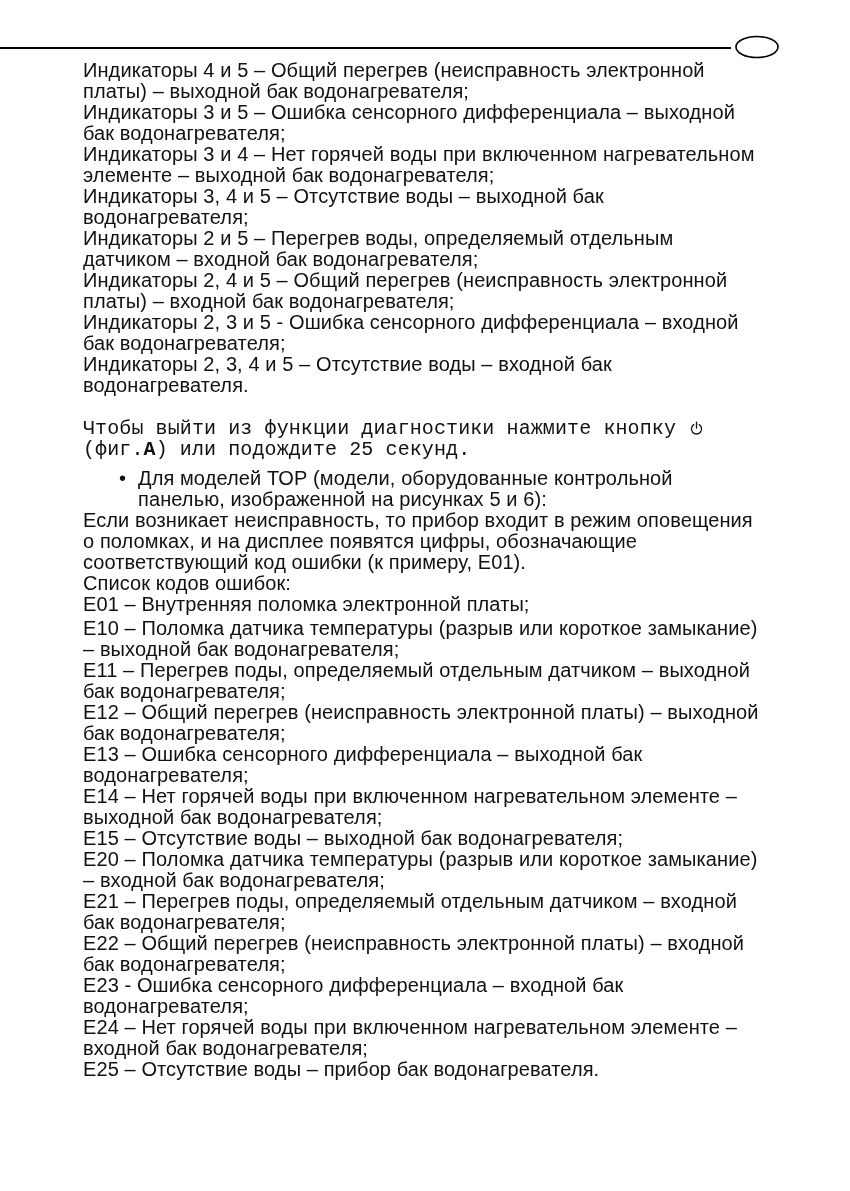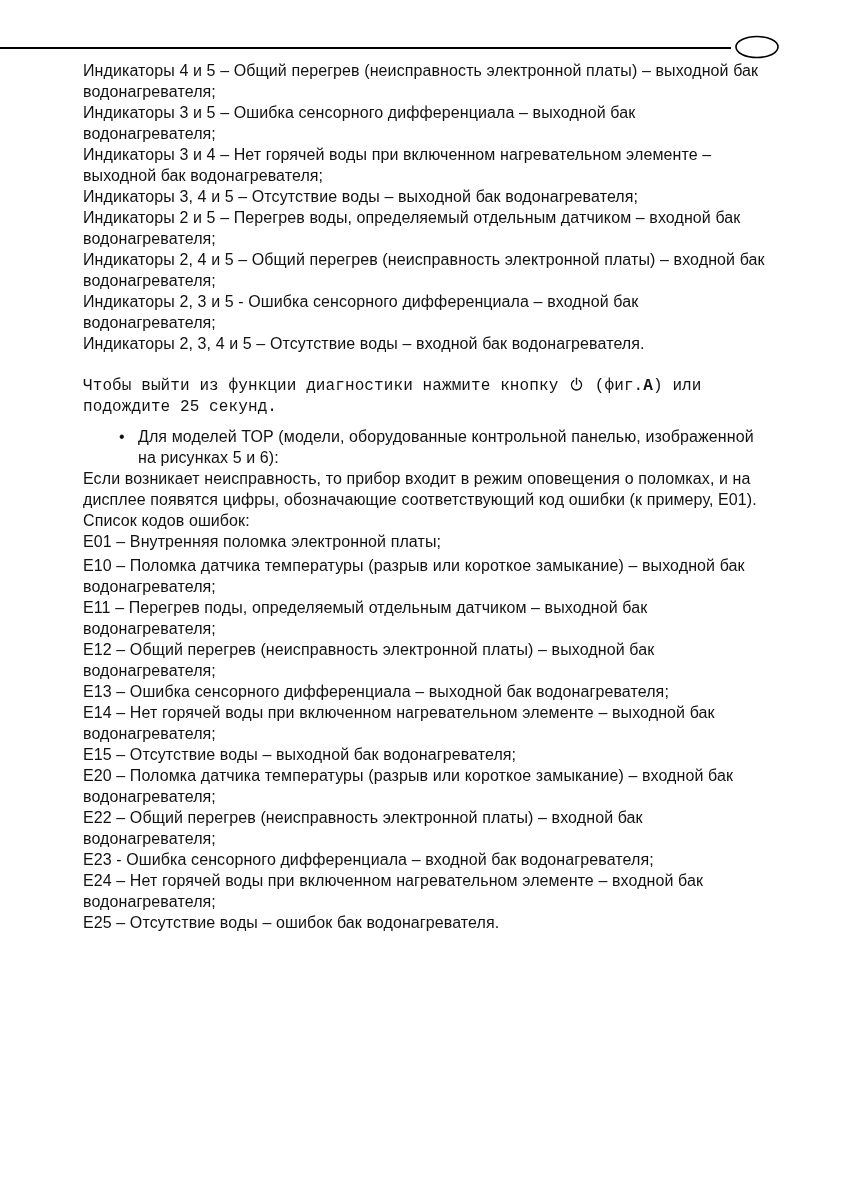--- a/index.html
+++ b/index.html
@@ -14,21 +14,21 @@
   .header-deco {
     position: absolute;
     top: 0; left: 0;
     width: 850px; height: 70px;
     pointer-events: none;
   }
   .content {
     position: absolute;
     top: 60px; left: 83px;
     width: 682px;
-    font-size: 16px;
+    font-size: 20px;
     line-height: 21px;
     letter-spacing: 0.1px;
   }
   p { margin: 0; }
   .mt-1 { margin-top: 22px; font-family: Liberation Mono, monospace; }
   .mt-xxs { margin-top: 3px; }
   .bullet-row {
     position: relative;
     padding-left: 55px;
     margin-top: 8px;
@@ -85,19 +85,20 @@
 
   <section>
     <p>Е01 – Внутренняя поломка электронной платы;</p>
     <p class="mt-xxs">Е10 – Поломка датчика температуры (разрыв или короткое замыкание) – выходной бак водонагревателя;</p>
     <p>Е11 – Перегрев поды, определяемый отдельным датчиком – выходной бак водонагревателя;</p>
     <p>Е12 – Общий перегрев (неисправность электронной платы) – выходной бак водонагревателя;</p>
     <p>Е13 – Ошибка сенсорного дифференциала – выходной бак водонагревателя;</p>
     <p>Е14 – Нет горячей воды при включенном нагревательном элементе – выходной бак водонагревателя;</p>
     <p>Е15 – Отсутствие воды – выходной бак водонагревателя;</p>
     <p>Е20 – Поломка датчика температуры (разрыв или короткое замыкание) – входной бак водонагревателя;</p>
+    <p>Е21 – Перегрев поды, определяемый отдельным датчиком – входной бак водонагревателя;</p>
     <p>Е22 – Общий перегрев (неисправность электронной платы) – входной бак водонагревателя;</p>
     <p>Е23 - Ошибка сенсорного дифференциала – входной бак водонагревателя;</p>
     <p>Е24 – Нет горячей воды при включенном нагревательном элементе – входной бак водонагревателя;</p>
-    <p>Е25 – Отсутствие воды – ошибок бак водонагревателя.</p>
+    <p>Е25 – Отсутствие воды – прибор бак водонагревателя.</p>
   </section>
 
 </div>
 
 </body></html>

